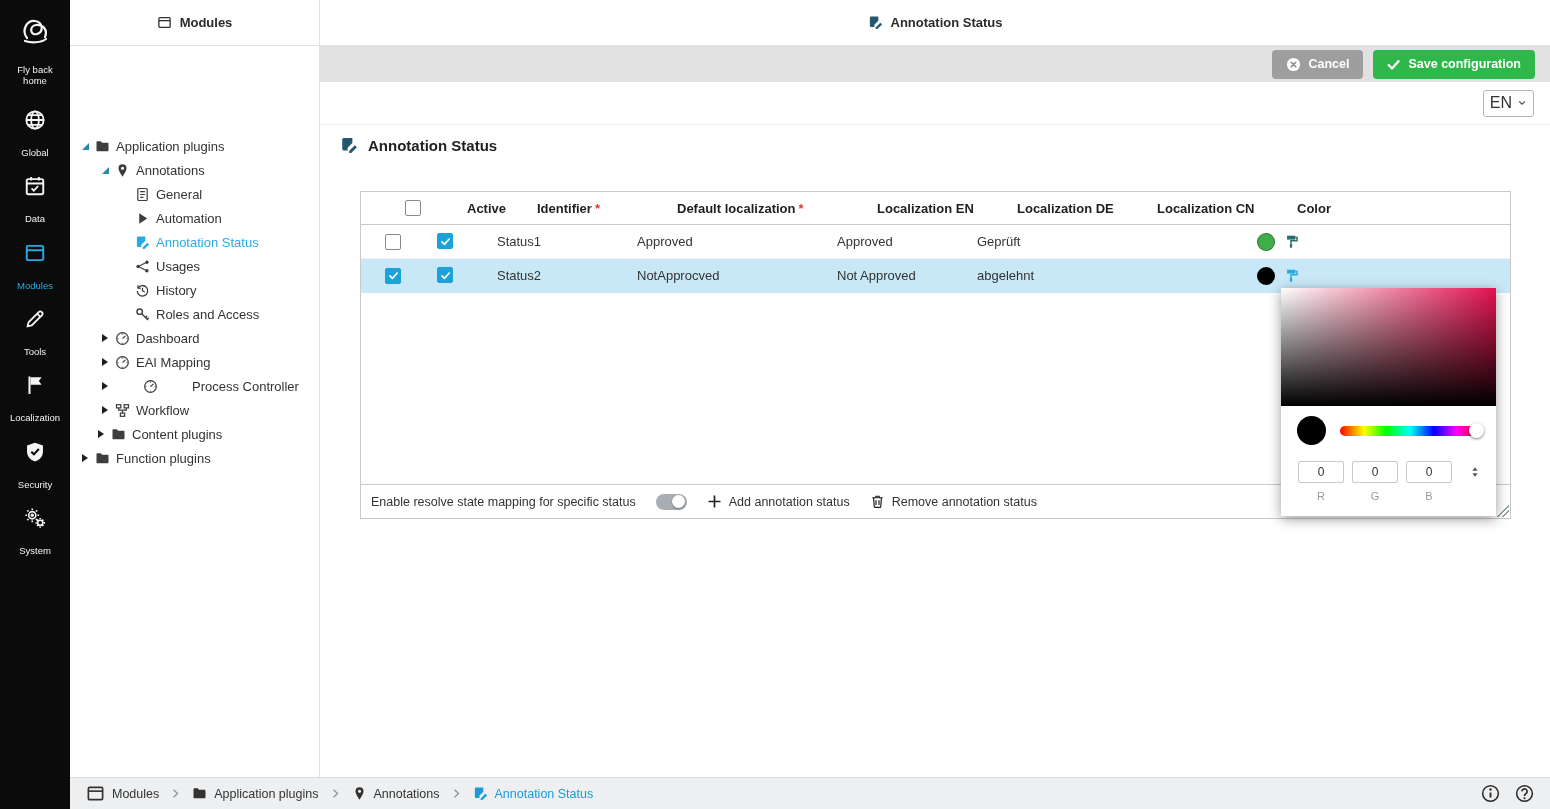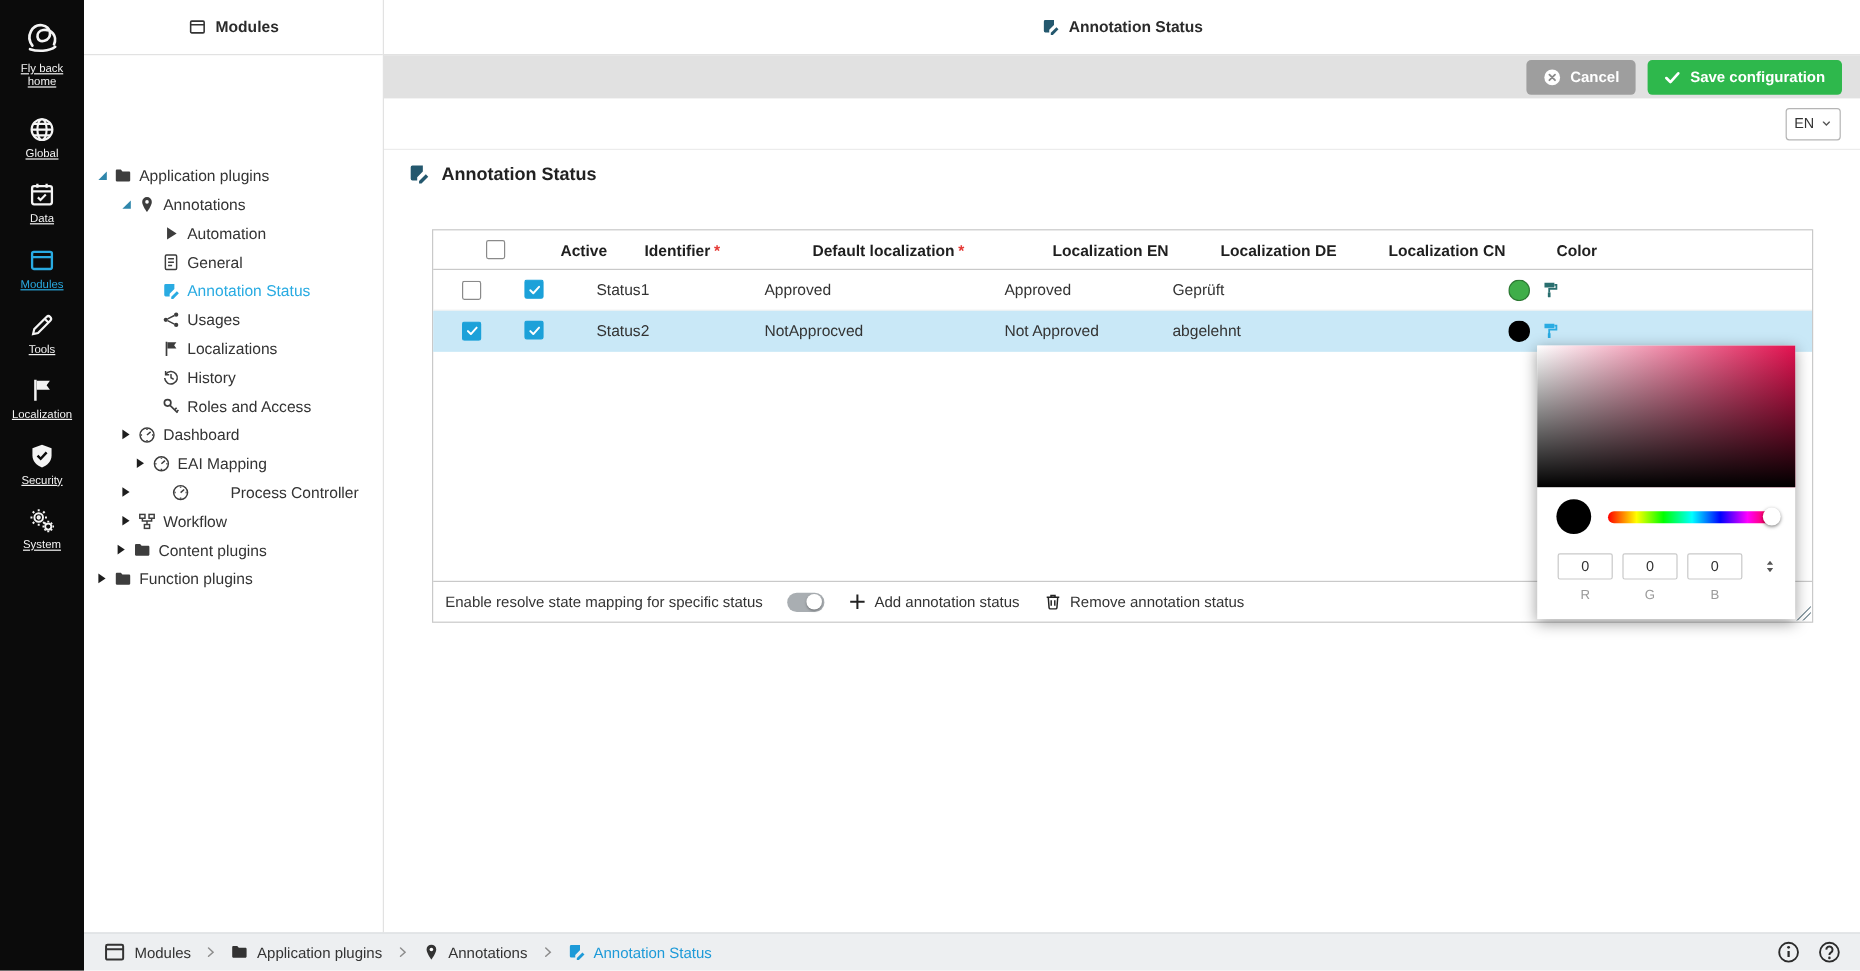--- a/index.html
+++ b/index.html
@@ -15,21 +15,21 @@
   
   .rail {
     position:absolute; left:0; top:0; width:70px; height:809px;
     background:#0b0b0b; display:flex; flex-direction:column; align-items:center;
     padding-top:12px; z-index:6;
   }
   .rail-item { display:flex; flex-direction:column; align-items:center; width:100%; margin-bottom:17px; color:#f4f4f4; }
   .rail-item.home { margin-bottom:22px; }
   .rail-item .icon { width:22px; height:22px; }
   .rail-item.home .icon { width:36px; height:36px; }
-  .rail-label { font-size:9.5px; margin-top:4px; text-align:center; line-height:1.2; max-width:52px;text-decoration:underline; }
+  .rail-label { font-size:9.5px; margin-top:16px; text-align:center; line-height:1.2; max-width:52px; }
   .rail-item.active { color:#29abe2; }
 
   
   .nav-panel {
     position:absolute; left:70px; top:0; width:250px; height:777px;
     background:#fff; border-right:1px solid #e2e2e2;
   }
   .nav-header { height:46px; border-bottom:1px solid #e2e2e2; display:flex; align-items:center; justify-content:center; gap:8px; font-weight:bold; font-size:13px; color:#2b2b2b; }
   .nav-header .icon { width:15px; height:15px; color:#333; }
   .tree { padding-top:88px; }
@@ -43,21 +43,21 @@
   
   .main { position:absolute; left:320px; top:0; width:1230px; height:777px; background:#fff; }
   .main-header { height:46px; border-bottom:1px solid #e2e2e2; display:flex; align-items:center; justify-content:center; gap:8px; font-weight:bold; font-size:13px; color:#2b2b2b; }
   .main-header .icon { width:15px; height:15px; color:#24586e; }
   .action-bar { height:36px; background:#e1e1e1; display:flex; align-items:center; justify-content:flex-end; gap:10px; padding-right:15px; }
   .btn { height:29px; border:none; border-radius:4px; display:inline-flex; align-items:center; gap:7px; padding:0 14px; color:#fff; font-size:12.5px; font-weight:bold; font-family:inherit; }
   .btn .icon { width:15px; height:15px; }
   .btn-cancel { background:#9e9e9e; }
   .btn-save { background:#2eb84c;padding-left:13px; }
   .lang-row { height:43px; border-bottom:1px solid #ececec; display:flex; align-items:center; justify-content:flex-end; padding-right:16px; }
-  .lang-select { min-width:46px; height:27px; border:1px solid #b5b5b5; border-radius:3px; background:#fff; display:inline-flex; align-items:center; justify-content:center; gap:5px; font-size:12px; color:#333; padding:0 6px; }
+  .lang-select { min-width:46px; height:27px; border:1px solid #b5b5b5; border-radius:3px; background:#fff; display:inline-flex; align-items:center; justify-content:center; gap:5px; font-size:16px; color:#333; padding:0 6px; }
   .lang-select .icon { width:10px; height:10px; color:#555; }
 
   .content { position:relative; height:651px; }
   .page-heading { position:absolute; left:20px; top:11px; display:flex; align-items:center; gap:10px; font-size:15px; font-weight:bold; color:#222; }
   .page-heading .icon { width:18px; height:18px; color:#24586e; }
 
   
   .table-wrap { position:absolute; left:40px; top:66px; width:1151px; height:328px; border:1px solid #c9c9c9; background:#fff; display:flex; flex-direction:column; }
   .thead, .trow { display:grid; grid-template-columns:64px 70px 140px 200px 140px 140px 140px 1fr; align-items:center; }
   .thead { height:33px; border-bottom:1px solid #c9c9c9; font-weight:bold; font-size:13px; color:#1f1f1f; flex:none; }
@@ -239,36 +239,36 @@
             <path d="M8 1.3 a4.3 4.3 0 0 1 4.3 4.3 c0 3.2 -4.3 9 -4.3 9 s-4.3 -5.8 -4.3 -9 A4.3 4.3 0 0 1 8 1.3 z" fill="currentColor"></path>
             <circle cx="8" cy="5.6" r="1.6" fill="#fff"></circle>
           </svg>
         </span>
         <span class="t-label" data-interactable="false">Annotations</span>
       </div>
       <div class="tree-item" data-interactable="true" style="padding-left: 48px;">
         <span class="tw" data-interactable="false"></span>
         <span class="icon t-icon" data-interactable="false">
           <svg viewBox="0 0 16 16">
-            <path d="M4.5 2.5 L13 8 L4.5 13.5 Z" fill="currentColor"></path>
-          </svg>
-        </span>
-        <span class="t-label" data-interactable="false">Automation</span>
-      </div>
-      <div class="tree-item" data-interactable="true" style="padding-left: 48px;">
-        <span class="tw" data-interactable="false"></span>
-        <span class="icon t-icon" data-interactable="false">
-          <svg viewBox="0 0 16 16">
             <g fill="none" stroke="currentColor" stroke-width="1.3">
               <rect x="3" y="1.6" width="10" height="12.8" rx="1"></rect>
               <path d="M5.4 5 H10.6 M5.4 8 H10.6 M5.4 11 H9"></path>
             </g>
           </svg>
         </span>
         <span class="t-label" data-interactable="false">General</span>
+      </div>
+      <div class="tree-item" data-interactable="true" style="padding-left: 48px;">
+        <span class="tw" data-interactable="false"></span>
+        <span class="icon t-icon" data-interactable="false">
+          <svg viewBox="0 0 16 16">
+            <path d="M4.5 2.5 L13 8 L4.5 13.5 Z" fill="currentColor"></path>
+          </svg>
+        </span>
+        <span class="t-label" data-interactable="false">Automation</span>
       </div>
       <div class="tree-item active" data-interactable="true" style="padding-left: 48px;">
         <span class="tw" data-interactable="false"></span>
         <span class="icon t-icon" data-interactable="false">
           <svg viewBox="0 0 16 16">
             <g fill="currentColor">
               <path d="M2 3 a1.3 1.3 0 0 1 1.3 -1.3 H11 V6.2 L6.8 10.4 V12.8 H3.3 A1.3 1.3 0 0 1 2 11.5 Z"></path>
               <path d="M8.2 13.2 L13.2 8.2 L15 10 L10 15 H8.2 Z"></path>
             </g>
           </svg>
@@ -286,30 +286,20 @@
             </g>
             <path d="M5 7.2 L11 4.2 M5 8.8 L11 11.8" stroke="currentColor" stroke-width="1.3" fill="none"></path>
           </svg>
         </span>
         <span class="t-label" data-interactable="false">Usages</span>
       </div>
       <div class="tree-item" data-interactable="true" style="padding-left: 48px;">
         <span class="tw" data-interactable="false"></span>
         <span class="icon t-icon" data-interactable="false">
           <svg viewBox="0 0 16 16">
-            <path d="M4 1.8 V14.5" stroke="currentColor" stroke-width="1.5" fill="none"></path>
-            <path d="M4.8 2.4 H12.8 L10.8 5.1 L12.8 7.8 H4.8 Z" fill="currentColor"></path>
-          </svg>
-        </span>
-        <span class="t-label" data-interactable="false">Localizations</span>
-      </div>
-      <div class="tree-item" data-interactable="true" style="padding-left: 48px;">
-        <span class="tw" data-interactable="false"></span>
-        <span class="icon t-icon" data-interactable="false">
-          <svg viewBox="0 0 16 16">
             <g fill="none" stroke="currentColor" stroke-width="1.4">
               <path d="M3.2 5.4 A5.6 5.6 0 1 1 2.4 8.6"></path>
               <path d="M3.2 2.4 V5.6 H6.4" stroke-width="1.3"></path>
               <path d="M8 5 V8.3 L10.4 9.7" stroke-width="1.3"></path>
             </g>
           </svg>
         </span>
         <span class="t-label" data-interactable="false">History</span>
       </div>
       <div class="tree-item" data-interactable="true" style="padding-left: 48px;">
@@ -332,21 +322,21 @@
           <svg viewBox="0 0 16 16">
             <g fill="none" stroke="currentColor" stroke-width="1.3">
               <circle cx="8" cy="8" r="6.2"></circle>
               <path d="M8 8 L11.2 5.2"></path>
               <path d="M8 2.6 V3.6 M13.4 8 H12.4 M8 13.4 V12.4 M2.6 8 H3.6"></path>
             </g>
           </svg>
         </span>
         <span class="t-label" data-interactable="false">Dashboard</span>
       </div>
-      <div class="tree-item" data-interactable="true" style="padding-left: 28px; margin-left: 12px;">
+      <div class="tree-item" data-interactable="true" style="padding-left: 28px;">
         <span class="tw" data-interactable="true">
           <i class="tri-col"></i>
         </span>
         <span class="icon t-icon" data-interactable="false">
           <svg viewBox="0 0 16 16">
             <g fill="none" stroke="currentColor" stroke-width="1.3">
               <circle cx="8" cy="8" r="6.2"></circle>
               <path d="M8 8 L11.2 5.2"></path>
               <path d="M8 2.6 V3.6 M13.4 8 H12.4 M8 13.4 V12.4 M2.6 8 H3.6"></path>
             </g>

